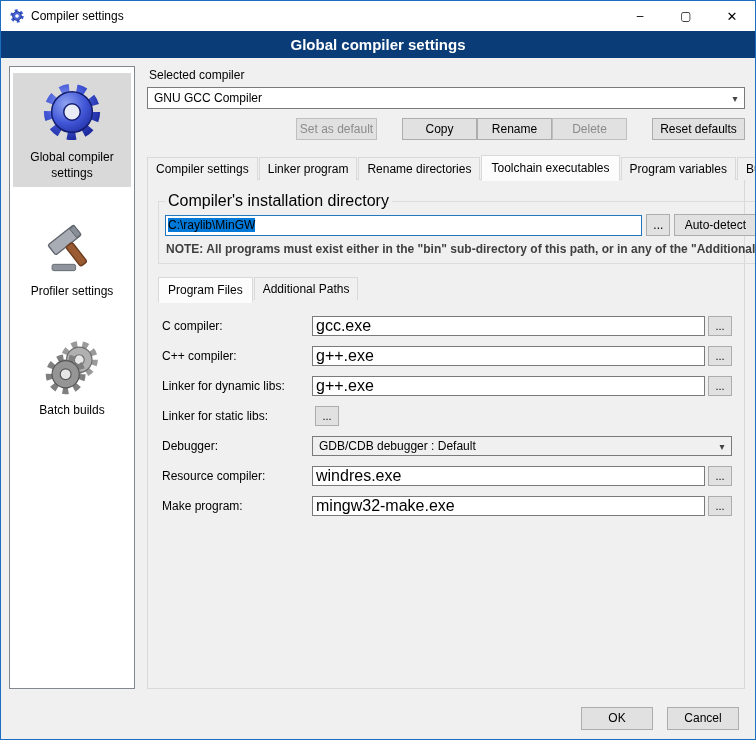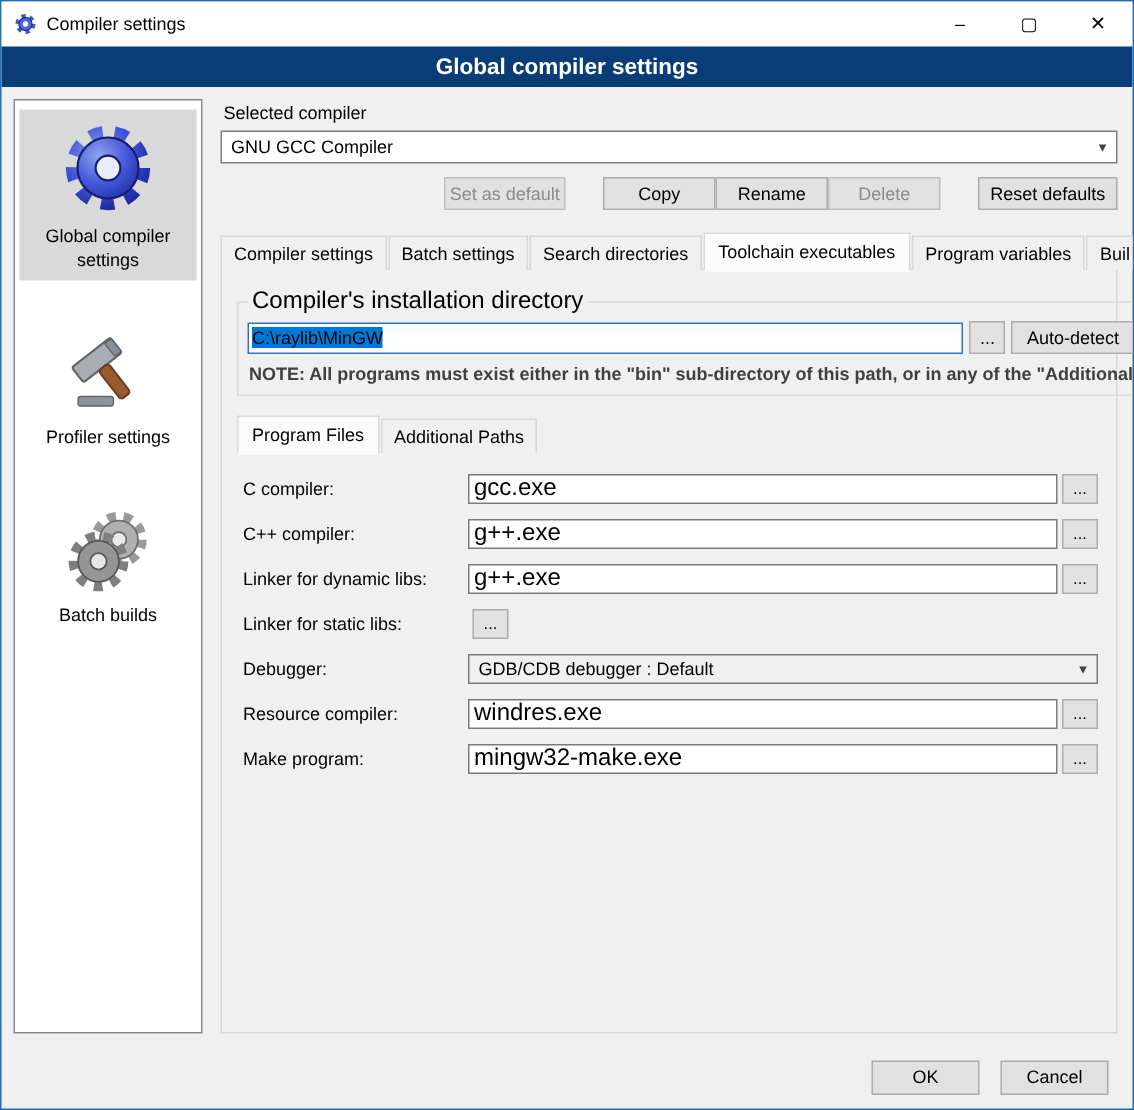--- a/index.html
+++ b/index.html
@@ -52,21 +52,21 @@
   
   .groupbox{border:1px solid #dcdcdc;margin:0;padding:2px 6px 6px;}
   .groupbox legend{font-size:16px;padding:0 3px;}
   .dir-row{display:flex;align-items:center;gap:4px;margin-top:2px;}
   .path-input{flex:1;height:21px;line-height:19px;border:1px solid #2675bf;background:#fff;padding:0 2px;overflow:hidden;white-space:nowrap;}
   .path-input .sel{background:#0078d7;color:#000000;}
   .mini-btn{width:24px;height:22px;flex:none;}
   .autodetect{width:82px;height:22px;flex:none;}
   .note{color:#404040;margin:6px 1px 1px;white-space:nowrap;overflow:hidden;font-weight:bold;}
   
-  .subtabstrip{display:flex;align-items:flex-end;margin-top:13px;}
+  .subtabstrip{display:flex;align-items:flex-start;margin-top:13px;}
   
   .fields{margin-top:14px;padding:0 2px 0 4px;}
   .field-row{display:flex;align-items:center;margin-bottom:10px;}
   .field-label{width:150px;flex:none;}
   .textfield{flex:1;height:20px;border:1px solid #7a7a7a;background:#fff;font-family:inherit;font-size:16px;padding:0 3px;min-width:0;}
   .browse{width:24px;height:20px;margin-left:3px;flex:none;font-size:11px;line-height:1;}
   .combo.small{height:20px;background:#f0f0f0;flex:1;}
   
   .footer{height:42px;flex:none;display:flex;align-items:center;justify-content:flex-end;gap:14px;padding:0 16px;}
   .footer .btn{width:72px;height:23px;}
@@ -153,22 +153,22 @@
       <div class="btn-row">
         <button class="btn disabled b-setdefault">Set as default</button>
         <button class="btn b-copy">Copy</button>
         <button class="btn b-rename">Rename</button>
         <button class="btn disabled b-delete">Delete</button>
         <button class="btn b-reset">Reset defaults</button>
       </div>
 
       <div class="tabstrip">
         <span class="tab">Compiler settings</span>
-        <span class="tab">Batch settings</span>
-        <span class="tab">Search directories</span>
+        <span class="tab">Linker program</span>
+        <span class="tab">Rename directories</span>
         <span class="tab active">Toolchain executables</span>
         <span class="tab">Program variables</span>
         <span class="tab">Buil</span>
 
       </div>
 
       <div class="tabpage">
 
         <fieldset class="groupbox">
           <legend>Compiler's installation directory</legend>

